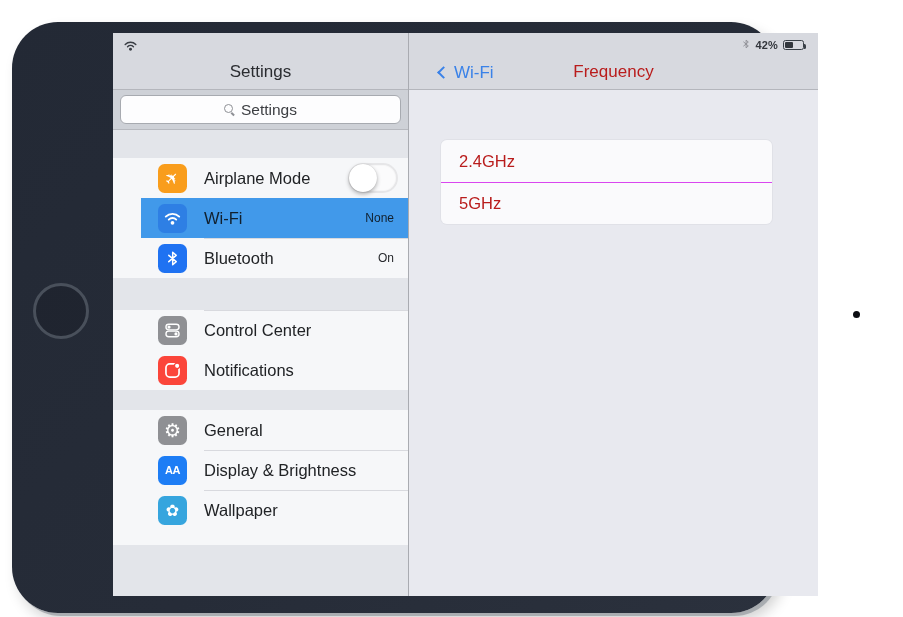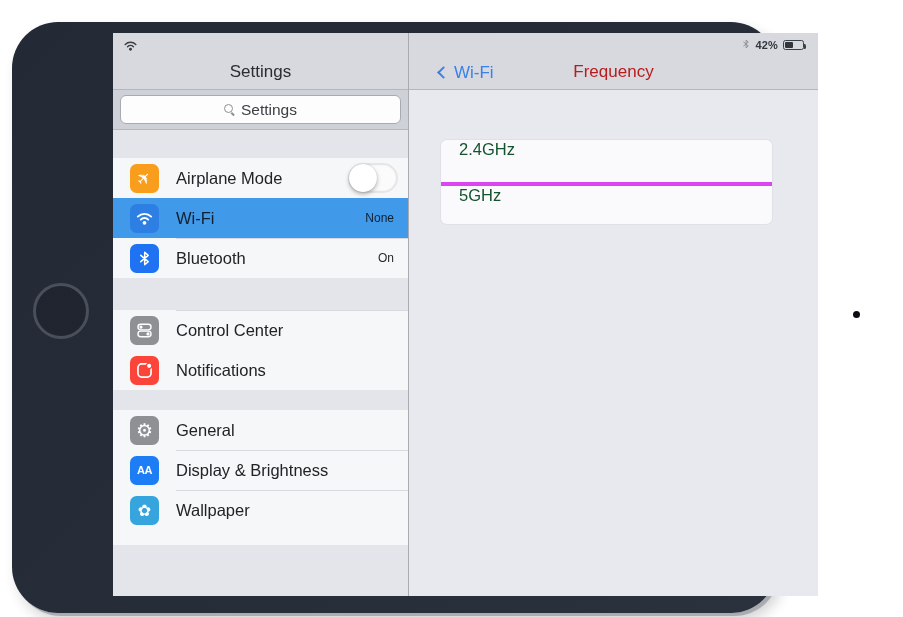--- a/index.html
+++ b/index.html
@@ -51,21 +51,21 @@
   .search-field { width:281px; height:29px; background:#fdfdfe; border:1px solid #a7aab0;
     border-radius:6px; display:flex; align-items:center; justify-content:center; gap:6px; }
   .search-text { font-size:15.5px; color:#3c3e42; }
   .mag { position:relative; width:11px; height:11px; }
   .mag::before { content:""; position:absolute; left:0; top:0; width:7px; height:7px;
     border:1.5px solid #8e9095; border-radius:50%; }
   .mag::after { content:""; position:absolute; left:8px; top:8px; width:4px; height:1.5px;
     background:#8e9095; transform:rotate(45deg); transform-origin:0 0; }
 
   
-  .group { background:#f6f7f9; }
+  .group { background:#f6f7f9;padding-left:28px; }
   .g1 { margin-top:28px; } .g2 { margin-top:32px; } .g3 { margin-top:20px; }
   .tail { height:15px; background:#f6f7f9; }
   .srow { position:relative; height:40px; display:flex; align-items:center; padding-left:17px; }
   .srow.has-sep::before { content:""; position:absolute; left:63px; right:0; top:0; height:1px; background:#d8d9de; }
   .srow.selected { background:#4199ea; }
   .srow.selected.has-sep::before { display:none; }
   .row-icon { width:29px; height:29px; border-radius:6.5px; margin-right:17px; flex:0 0 29px;
     display:flex; align-items:center; justify-content:center; color:#fff; }
   .row-label { flex:1; font-size:16.5px; color:#212326; }
   .srow.selected .row-label, .srow.selected .row-value { color:#11202e; }
@@ -80,23 +80,23 @@
 
   
   .gl-airplane::before { content:"\2708"; font-size:17px; display:block; transform:rotate(-45deg); }
   .gl-gear::before { content:"\2699"; font-size:19px; }
   .gl-flower::before { content:"\273F"; font-size:16px; }
   .gl-aa { font-size:11px; font-weight:bold; letter-spacing:-.5px; }
 
   
   .options { position:absolute; left:32px; top:85px; width:331px; border-radius:6px; overflow:hidden;
     box-shadow:0 0 0 1px rgba(0,0,0,.03); }
-  .option-row { position:relative; height:42px; background:#fafafc; display:flex; 
-    padding-left:18px; font-size:16.5px; color:#14532d; }
-  .option-row + .option-row { border-top:4px solid #d946ef; }
+  .option-row { position:relative; height:42px; background:#fafafc; display:flex; align-items:center;
+    padding-left:18px; font-size:16.5px; color:#b91c1c; }
+  .option-row + .option-row { border-top:1px solid #d946ef; }
 </style>
 </head>
 <body>
 
 <div class="stage">
   <div class="device">
     <div class="home-button"></div>
     <div class="camera-dot"></div>
 
     <div class="screen">

